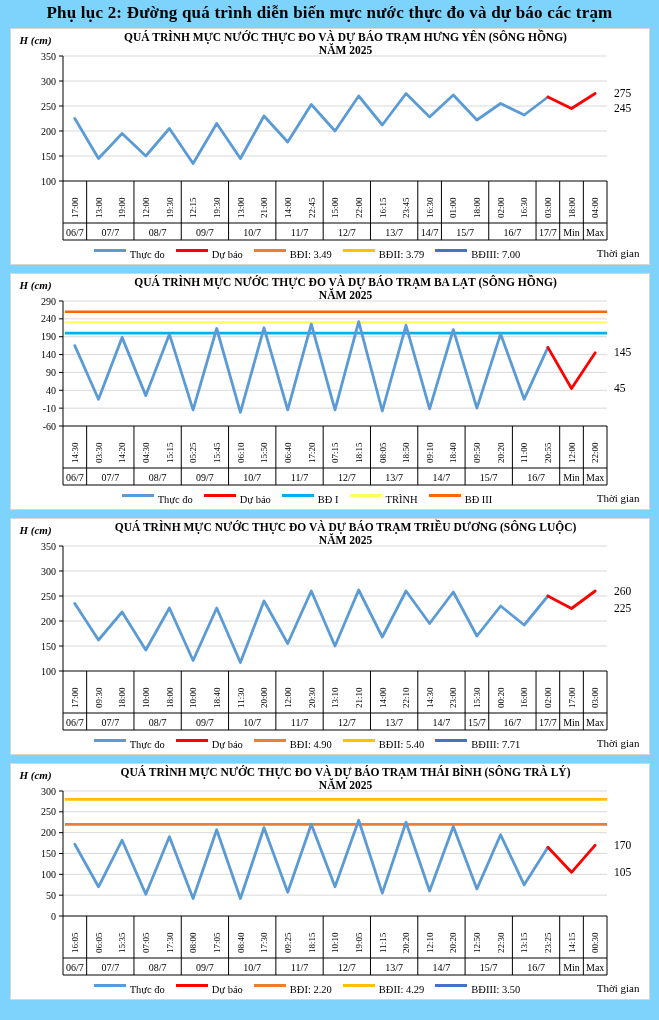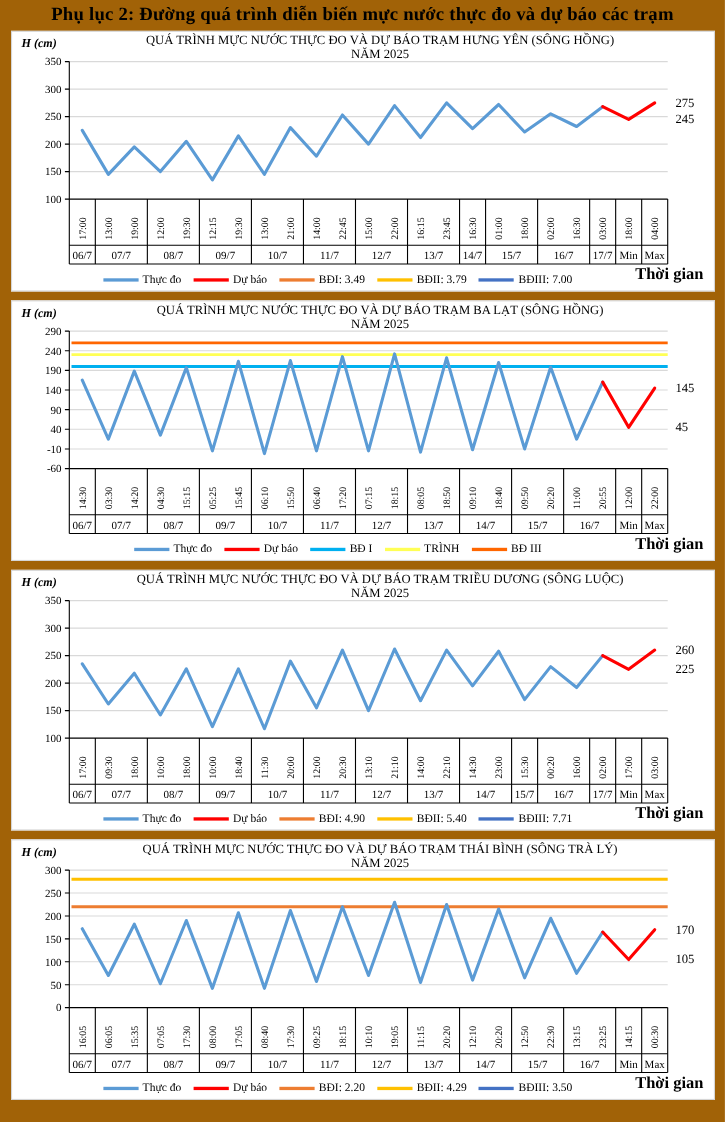--- a/index.html
+++ b/index.html
@@ -1,25 +1,25 @@
 <!DOCTYPE html>
 <html><head>
 <meta charset="utf-8">
 <style>
   html,body{margin:0;padding:0;background:#ffffff;}
-  .page{width:659px;height:1020px;background:#a16207;font-family:"Liberation Serif",serif;color:#000;overflow:hidden;}
+  .page{width:659px;height:1020px;background:#7dd3fc;font-family:"Liberation Serif",serif;color:#000;overflow:hidden;}
   .page-title{font-size:17px;font-weight:bold;text-align:center;margin:3px 0 5px 0;letter-spacing:.2px;}
   .chart-box{position:relative;width:640px;height:237px;margin:0 auto 8px auto;border:1px solid #d6d6d6;background:#fff;box-sizing:border-box;}
   .h-label{position:absolute;left:9px;top:5px;font-size:11px;font-weight:bold;font-style:italic;}
-  .chart-title{position:absolute;top:2px;left:46px;right:14px;text-align:center;font-weight:normal;font-size:11.5px;line-height:13px;}
+  .chart-title{position:absolute;top:2px;left:46px;right:14px;text-align:center;font-weight:bold;font-size:11.5px;line-height:13px;}
   .plot-svg{position:absolute;left:0;top:0;}
   .legend{position:absolute;left:30px;right:75px;bottom:4px;display:flex;justify-content:center;align-items:center;gap:11px;font-size:10.5px;white-space:nowrap;}
-  .legend-item{display:flex;align-items:center;gap:4px;}
+  .legend-item{display:flex;align-items:flex-start;gap:4px;}
   .legend-swatch{display:inline-block;width:32px;height:0;border-top-width:3.5px;border-top-style:solid;}
-  .xlabel{position:absolute;right:9px;bottom:5px;font-size:15px;font-weight:bold;}
+  .xlabel{position:absolute;right:9px;bottom:5px;font-size:11px;font-weight:normal;}
   svg text{font-family:"Liberation Serif",serif;fill:#000;}
 </style>
 </head>
 <body>
 
 <div class="page">
   <div class="page-title">Phụ lục 2: Đường quá trình diễn biến mực nước thực đo và dự báo các trạm</div>
 
   <div class="chart-box">
     <svg class="plot-svg" width="638" height="214">

